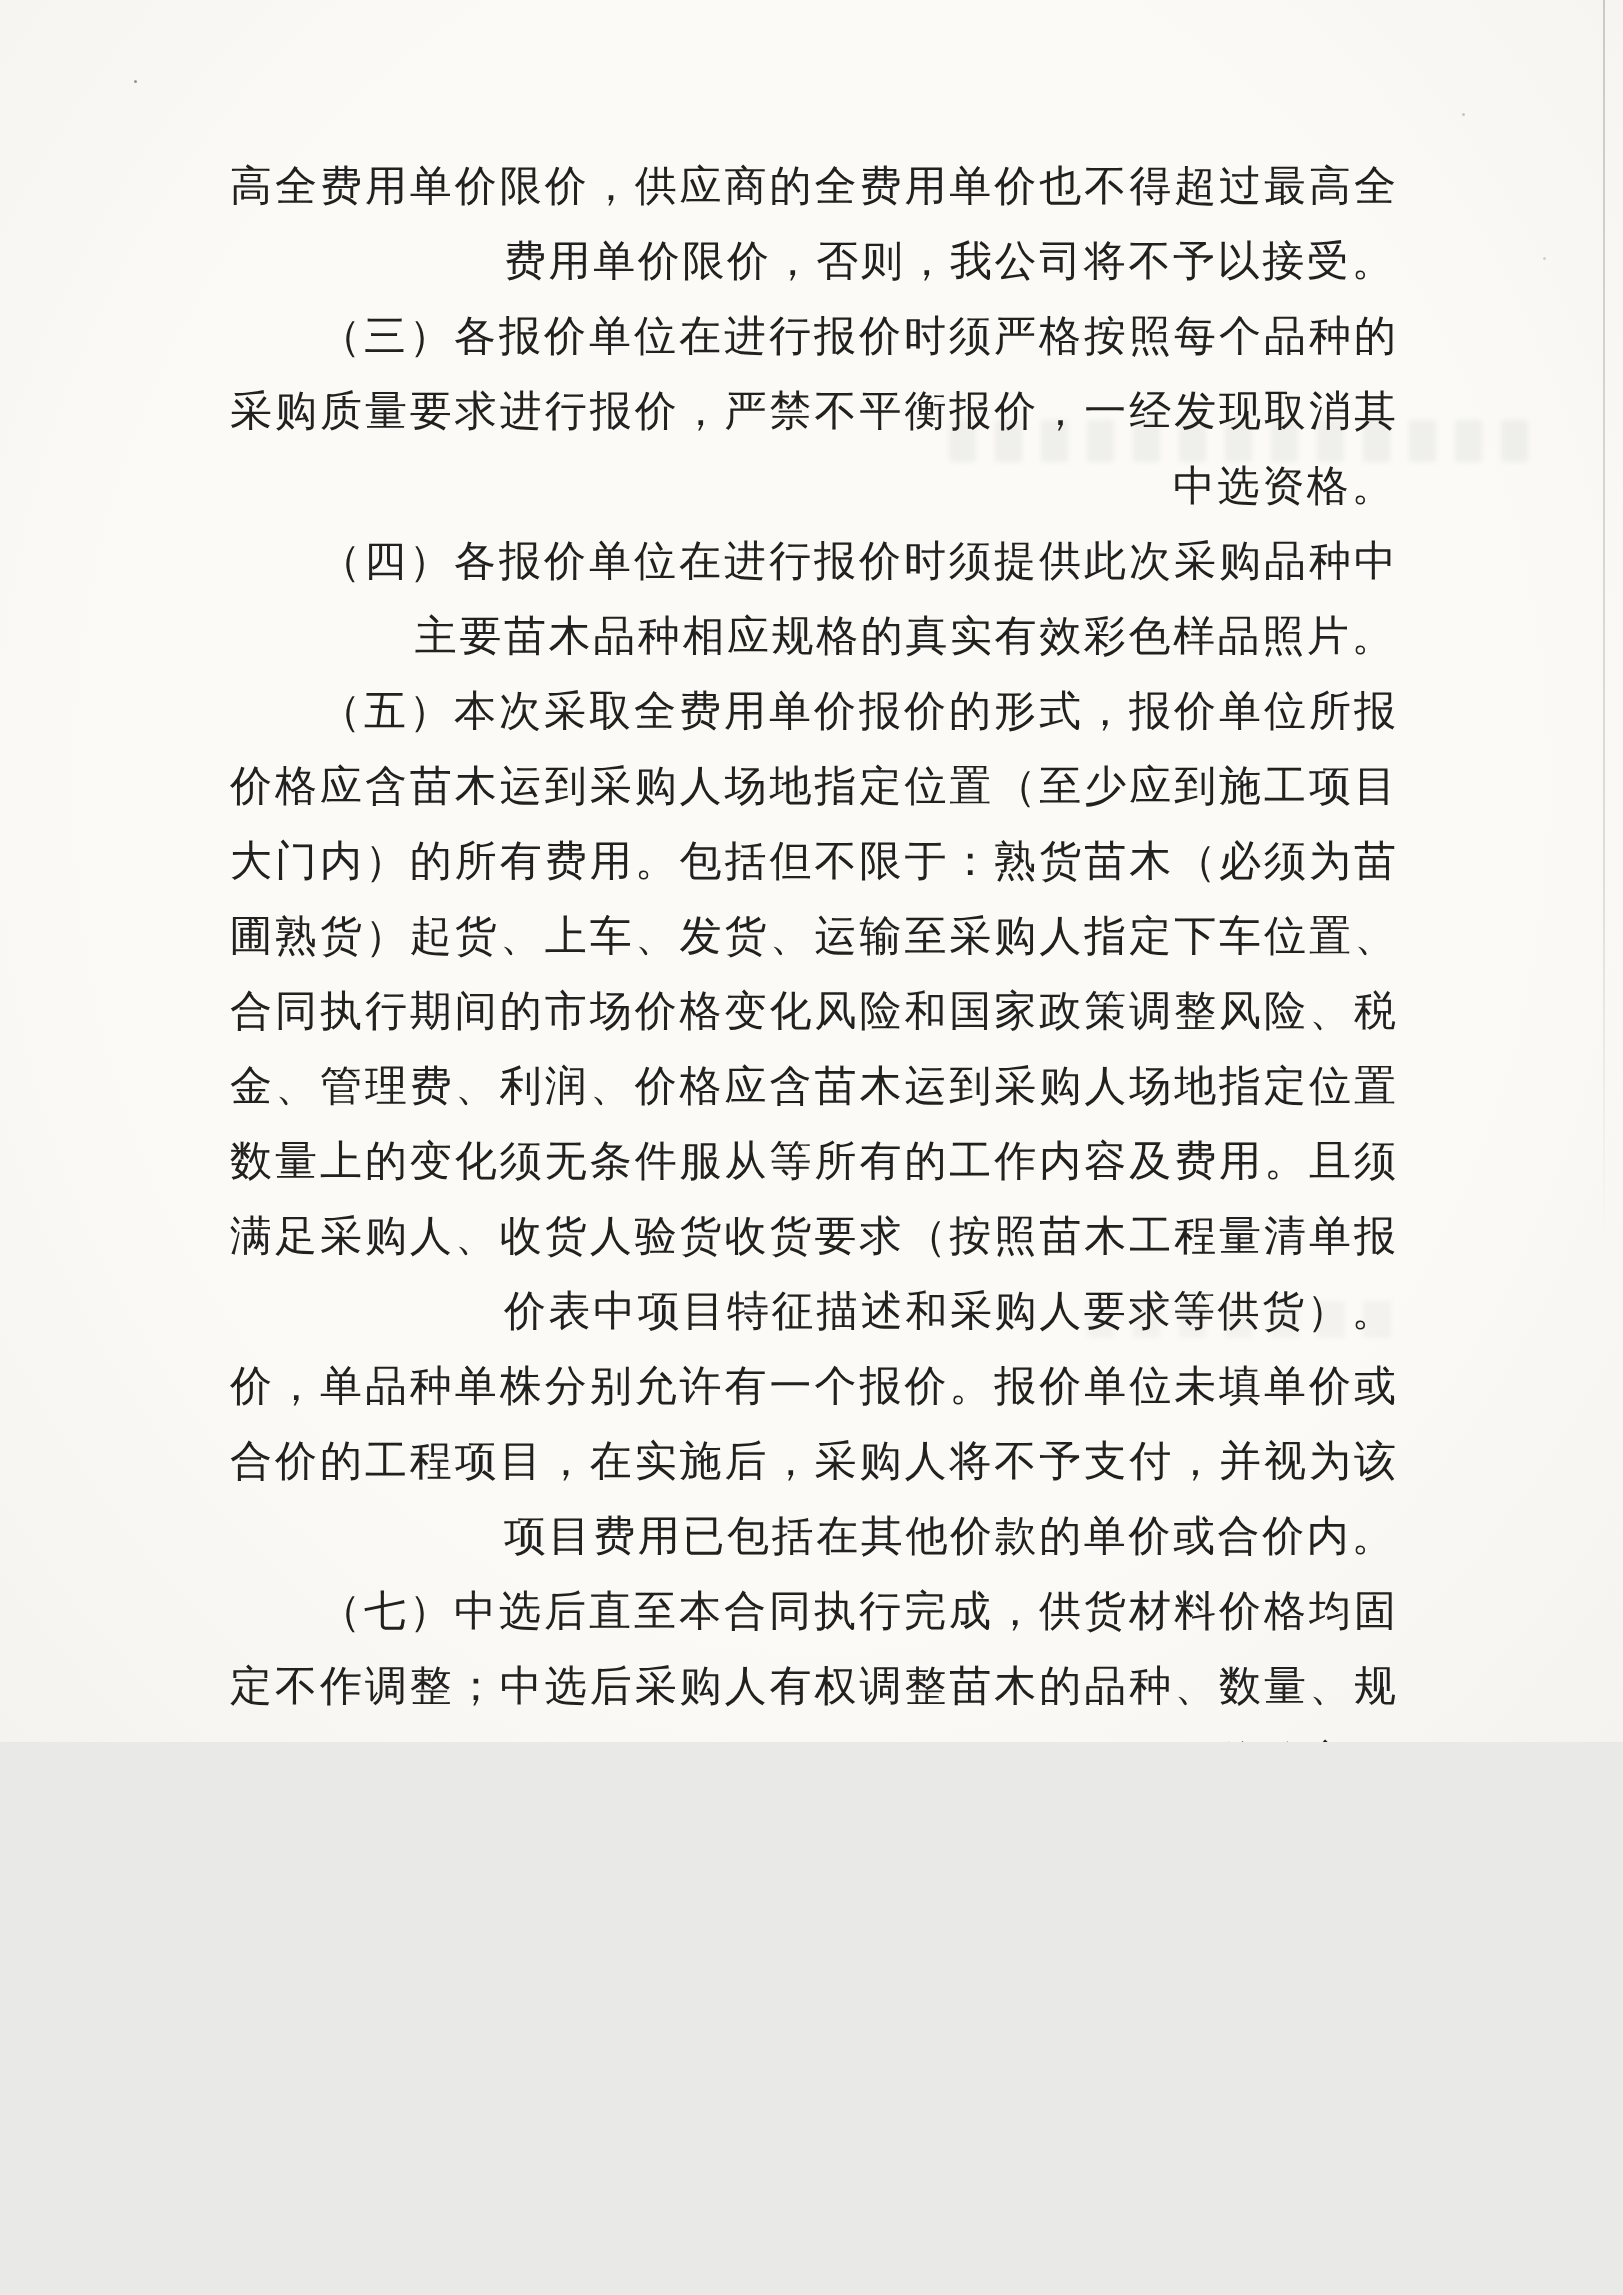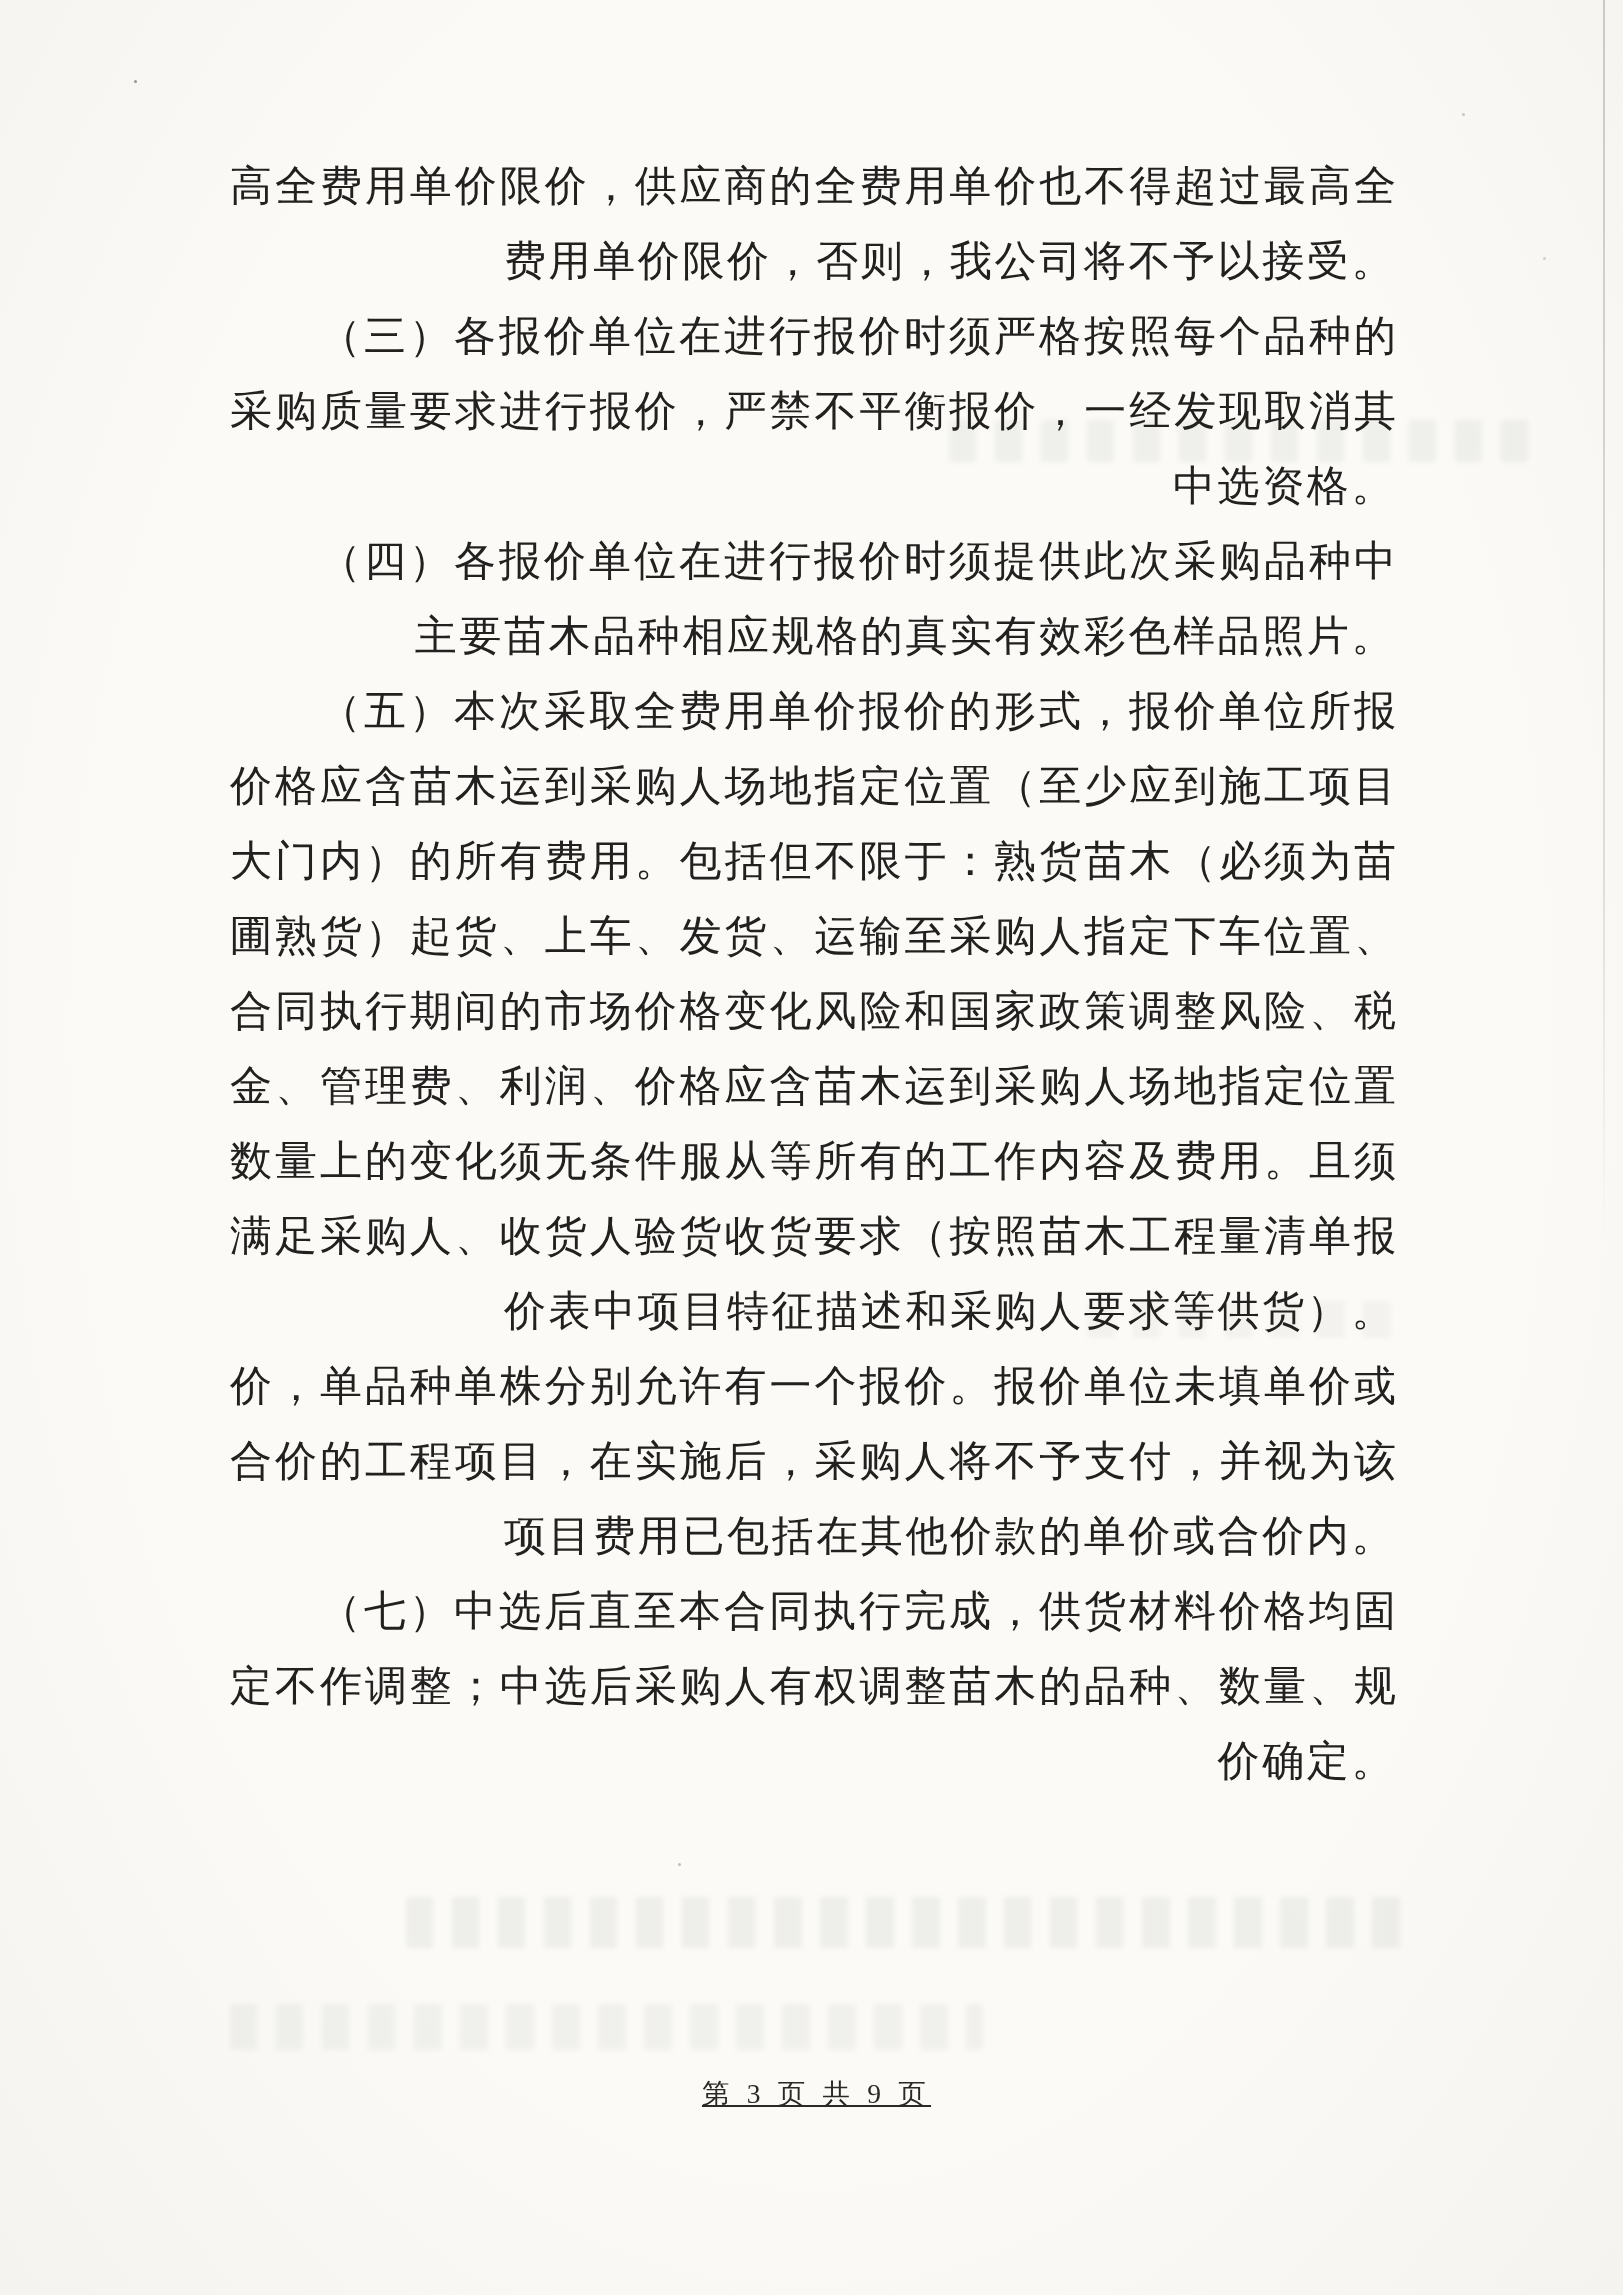--- a/index.html
+++ b/index.html
@@ -2,21 +2,21 @@
 <html style="font-size:10.5px"><head>
 <meta charset="utf-8">
 <style>
   html,body{margin:0;padding:0;}
   body{
     width:1623px;height:2295px;
     background:#e9e9e7;
     font-family:"Liberation Serif","DejaVu Serif",serif;
   }
   .page{
-    position:absolute;left:0;top:0;width:1623px;height:2295px;
+    position:absolute;left:0;top:0;width:1623px;height:1742px;
     background:radial-gradient(ellipse at 50% 45%, #fbfaf7 62%, #f4f3ef 100%);
     overflow:hidden;
   }
   
   .textblock{
     position:absolute;left:230px;top:149px;width:1166px;
     color:#222120;
   }
   .line{
     height:75px;line-height:75px;

